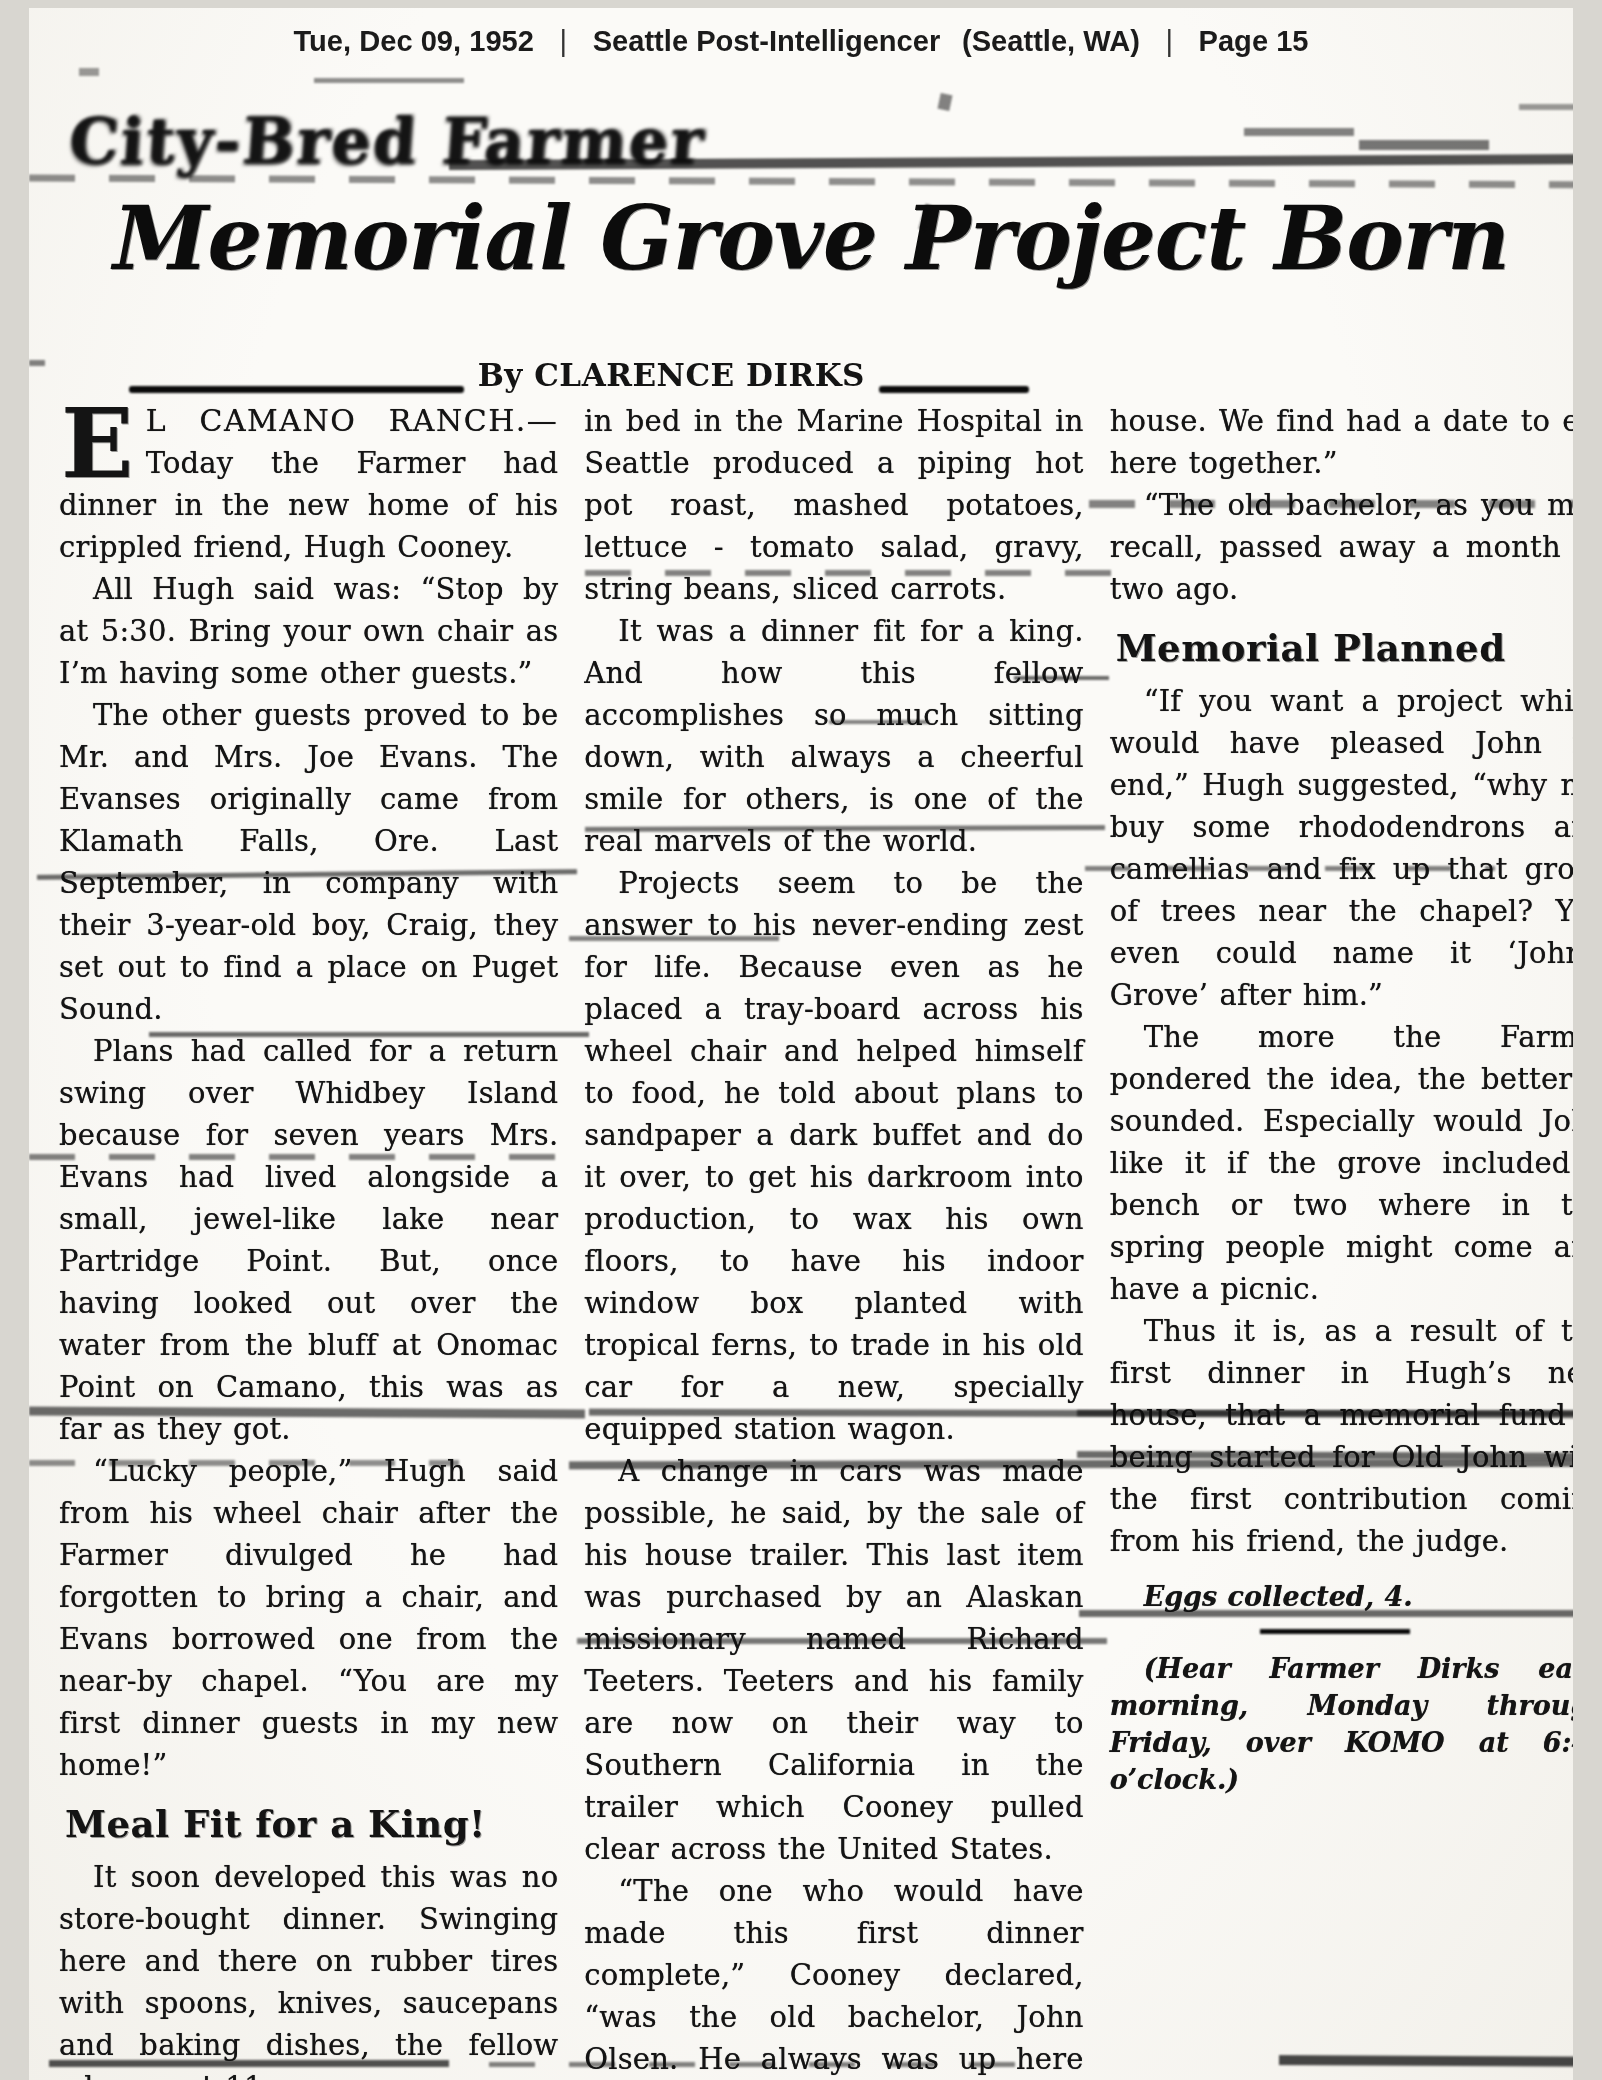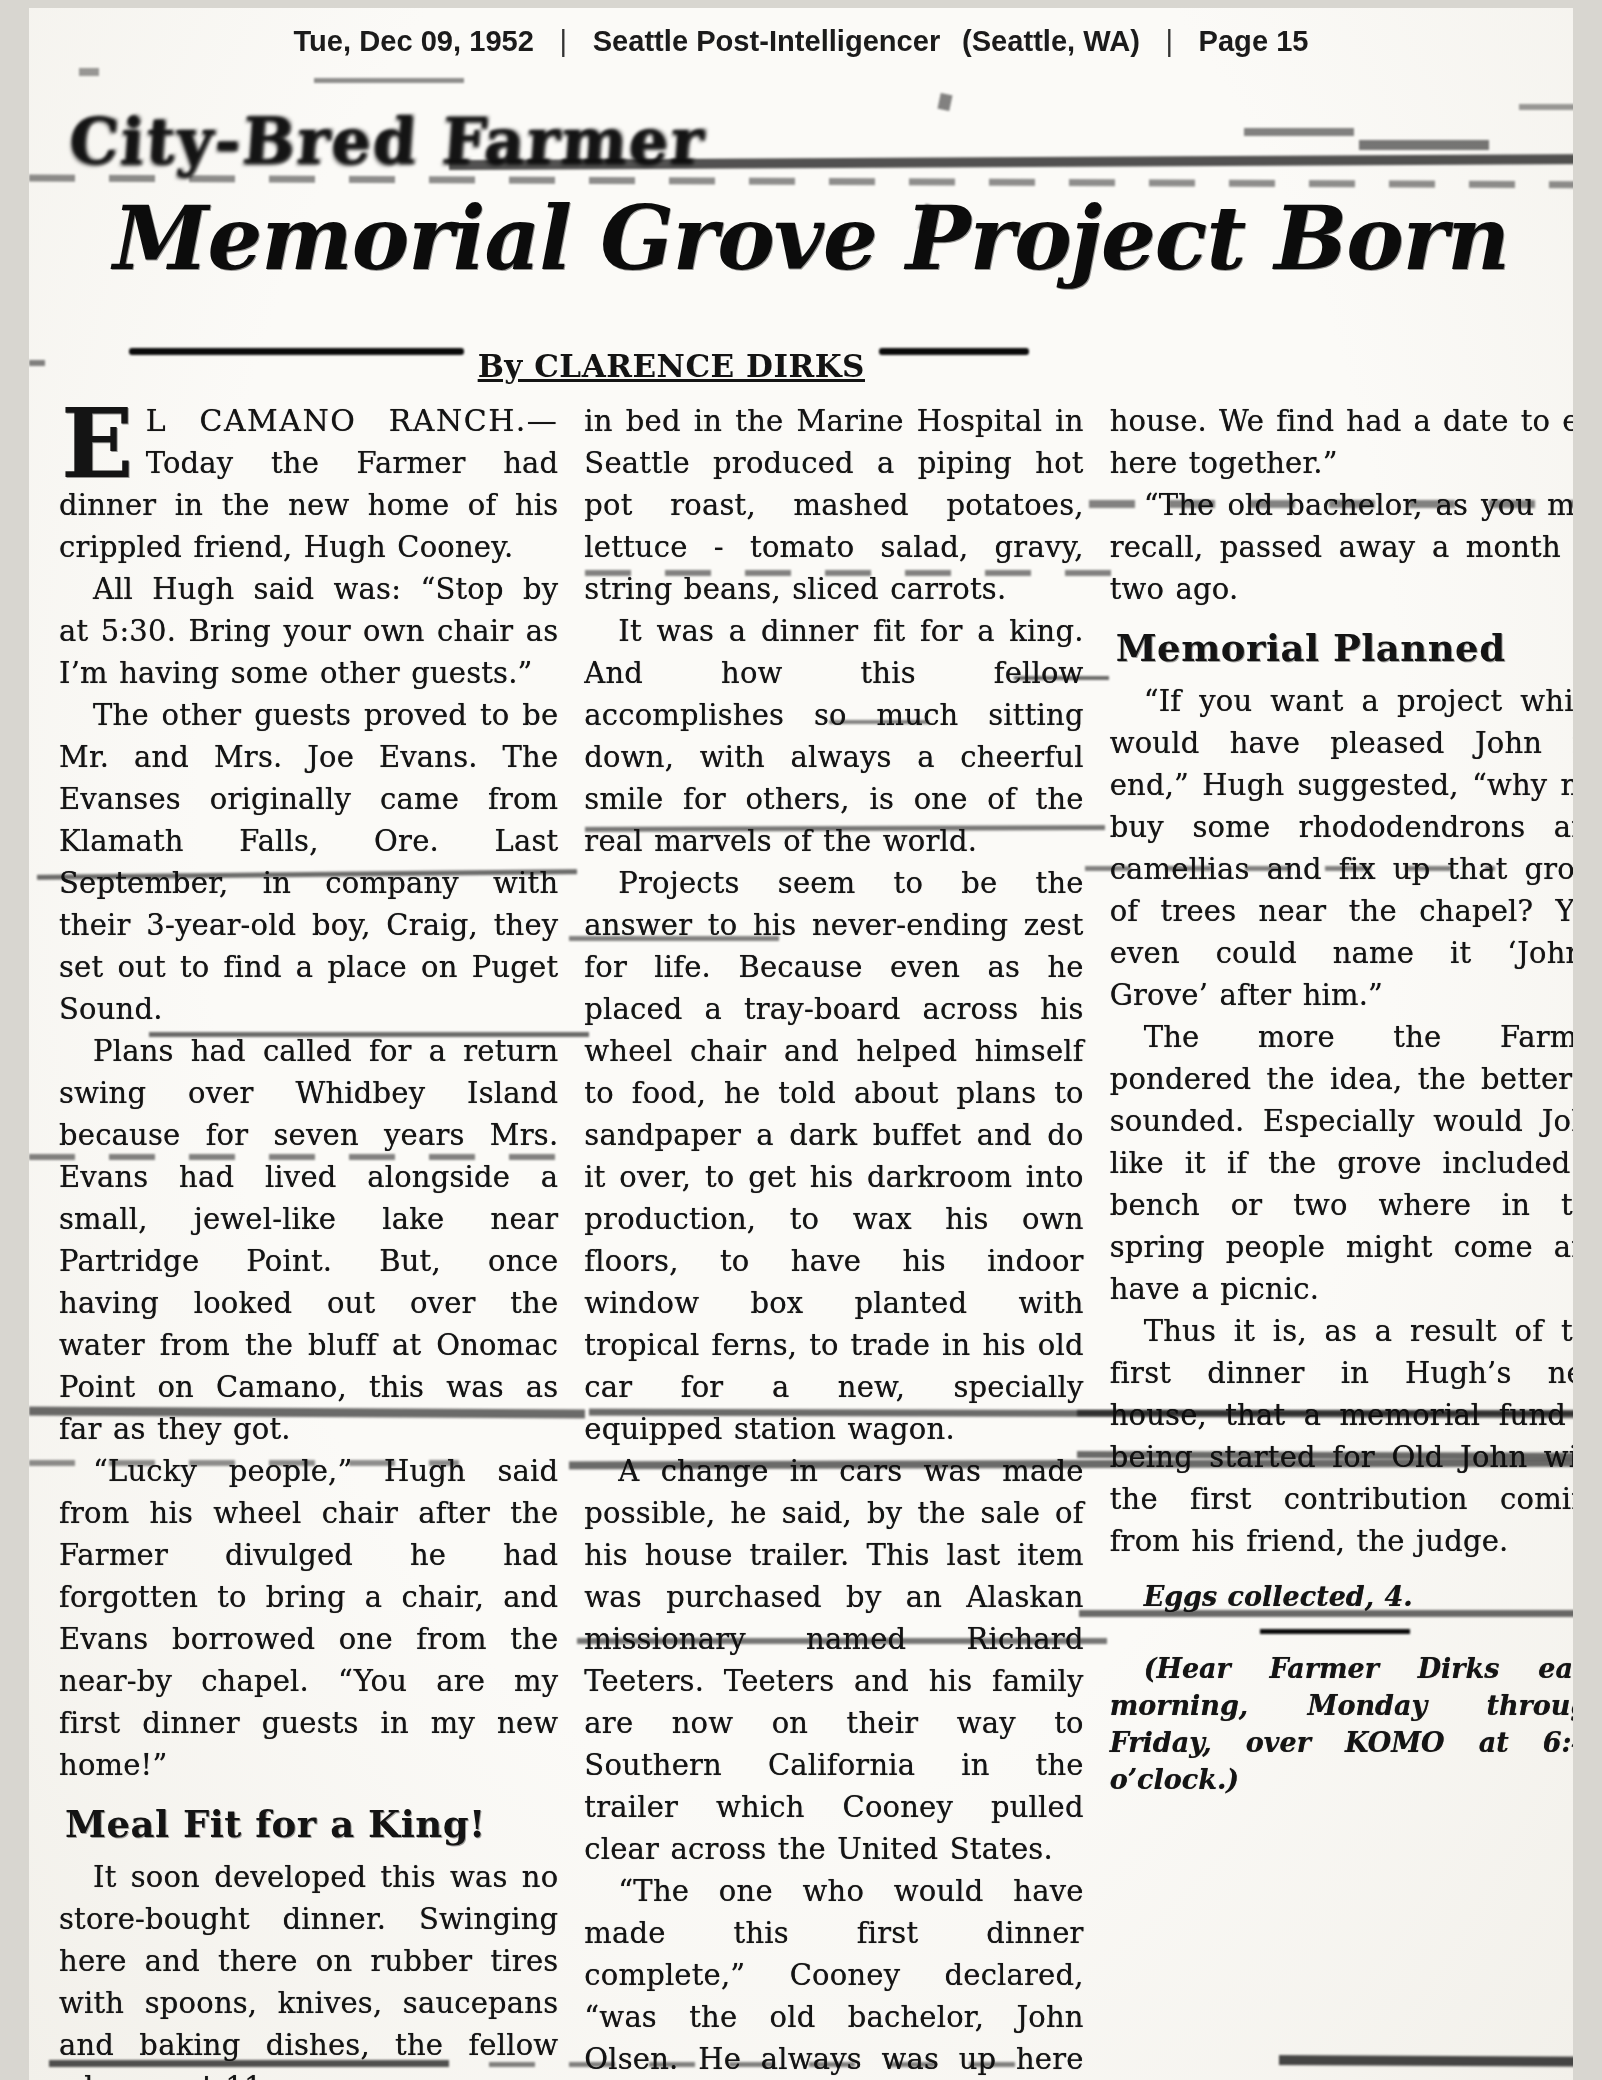--- a/index.html
+++ b/index.html
@@ -27,21 +27,21 @@
   }
   
   .headline{
     position:absolute;top:178px;left:84px;
     font-size:88px;font-weight:bold;font-style:italic;letter-spacing:-1px;
     transform:scaleX(.98);transform-origin:left top;
     filter:blur(.5px);white-space:nowrap;color:#0c0c0c;
     text-shadow:1px 1px 0 rgba(0,0,0,.4);
   }
   
-  .byline-row{position:absolute;top:340px;left:100px;width:900px;display:flex;align-items:flex-start;gap:14px;text-decoration:underline;}
+  .byline-row{position:absolute;top:349px;left:100px;width:900px;display:flex;align-items:flex-end;gap:14px;}
   .byline-rule{height:7px;background:#0a0a0a;filter:blur(.9px);border-radius:3px;}
   .byline-rule.long{flex:1;}
   .byline-rule.short{width:150px;}
   .byline{font-size:31px;font-weight:bold;white-space:nowrap;letter-spacing:.5px;filter:blur(.3px);}
   
   .columns{position:absolute;top:392px;left:30px;width:1550px;display:flex;gap:26px;}
   .col{flex:1;min-width:0;}
   .para{
     margin:0;font-size:29px;line-height:42px;text-align:justify;text-indent:34px;
     letter-spacing:.2px;word-spacing:2px;

